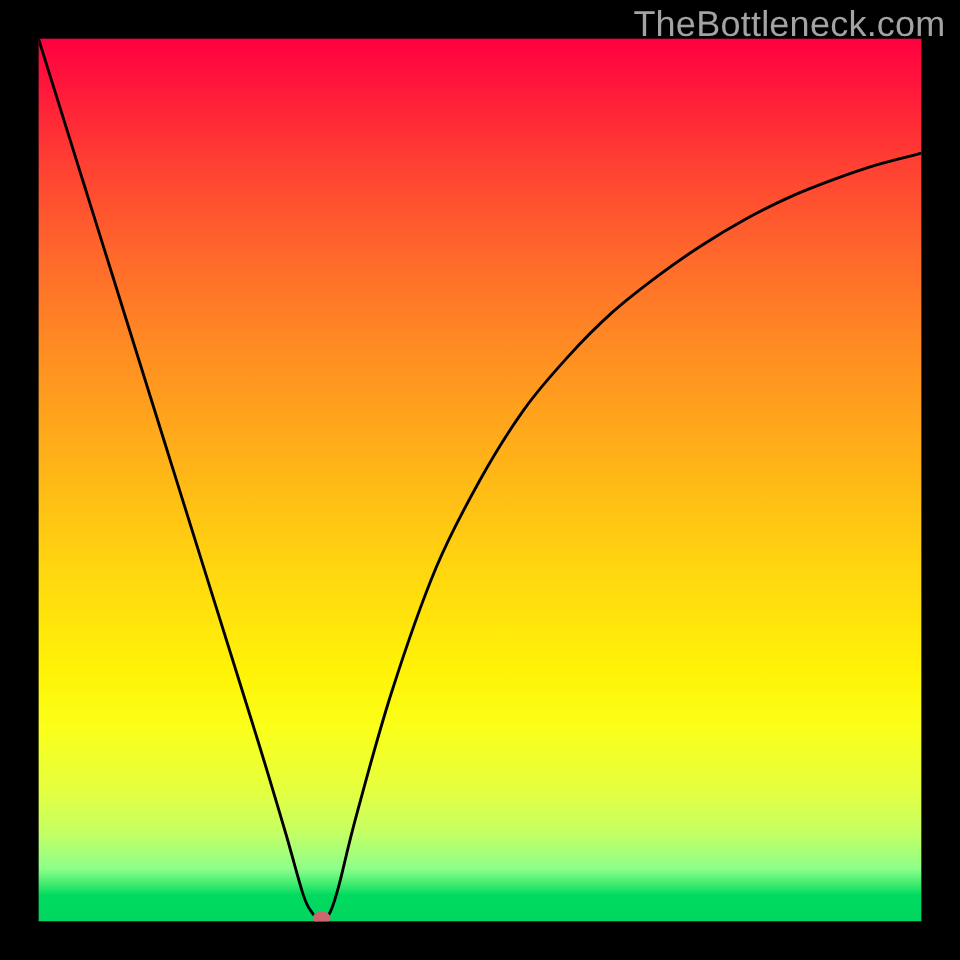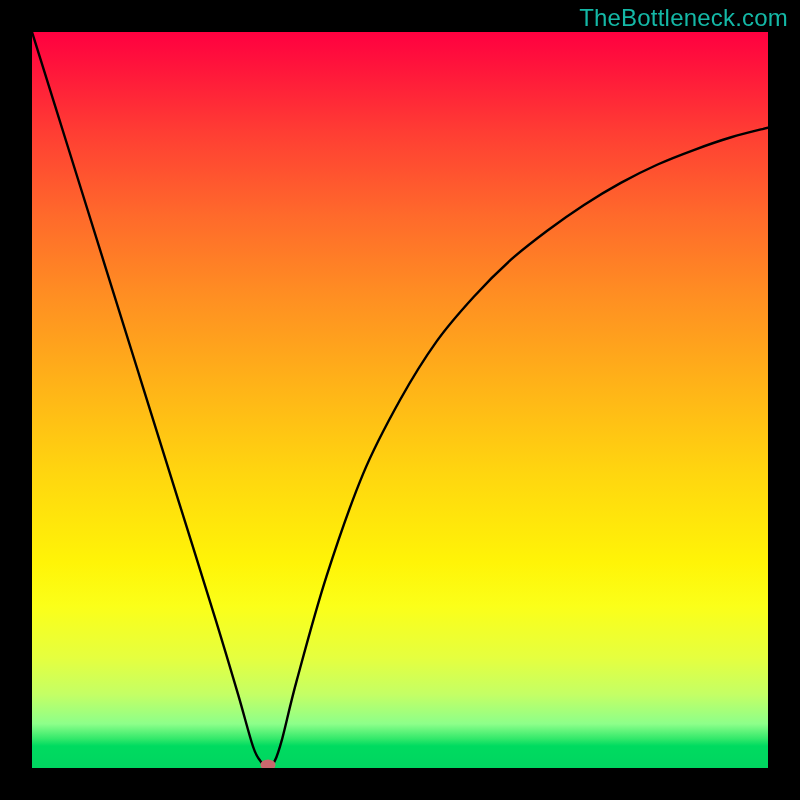--- a/index.html
+++ b/index.html
@@ -14,22 +14,22 @@
   .frame {
     position: relative;
     width: 800px;
     height: 800px;
     background: #000;
   }
   .watermark {
     position: absolute;
     top: 4px;
     right: 12px;
-    color: #14b8a6;
-    font-size: 24px;
+    color: #a3a3a3;
+    font-size: 30px;
     font-weight: 400;
     letter-spacing: 0.2px;
     z-index: 5;
   }
   .plot {
     position: absolute;
     left: 32px;
     top: 32px;
     width: 736px;
     height: 736px;

